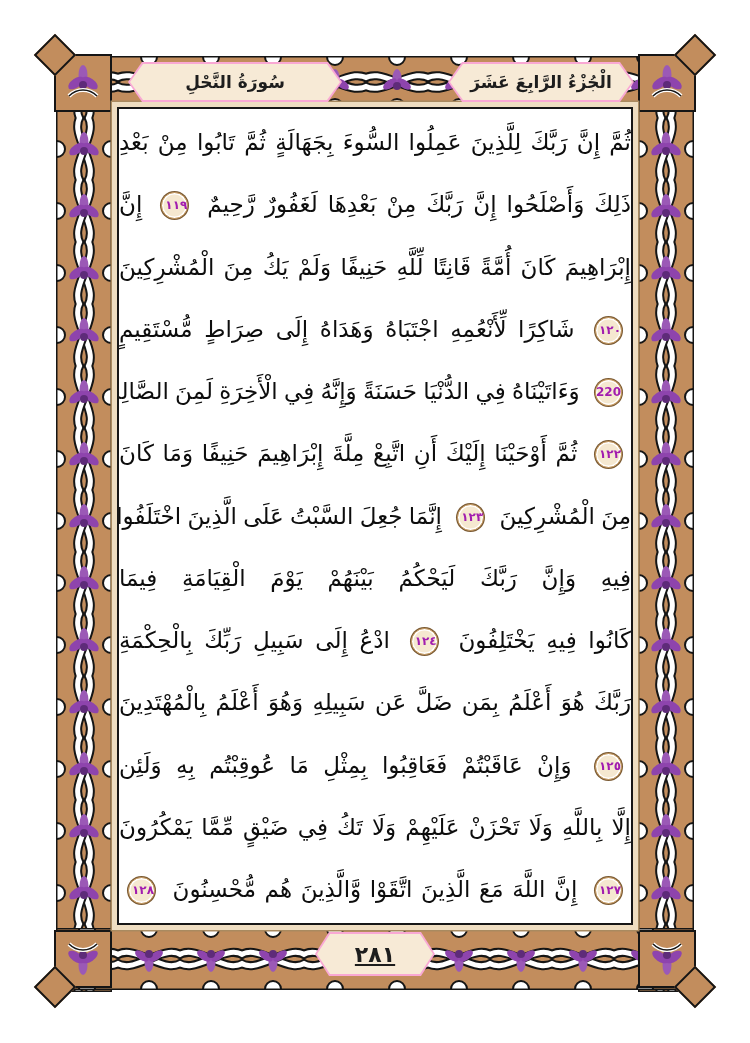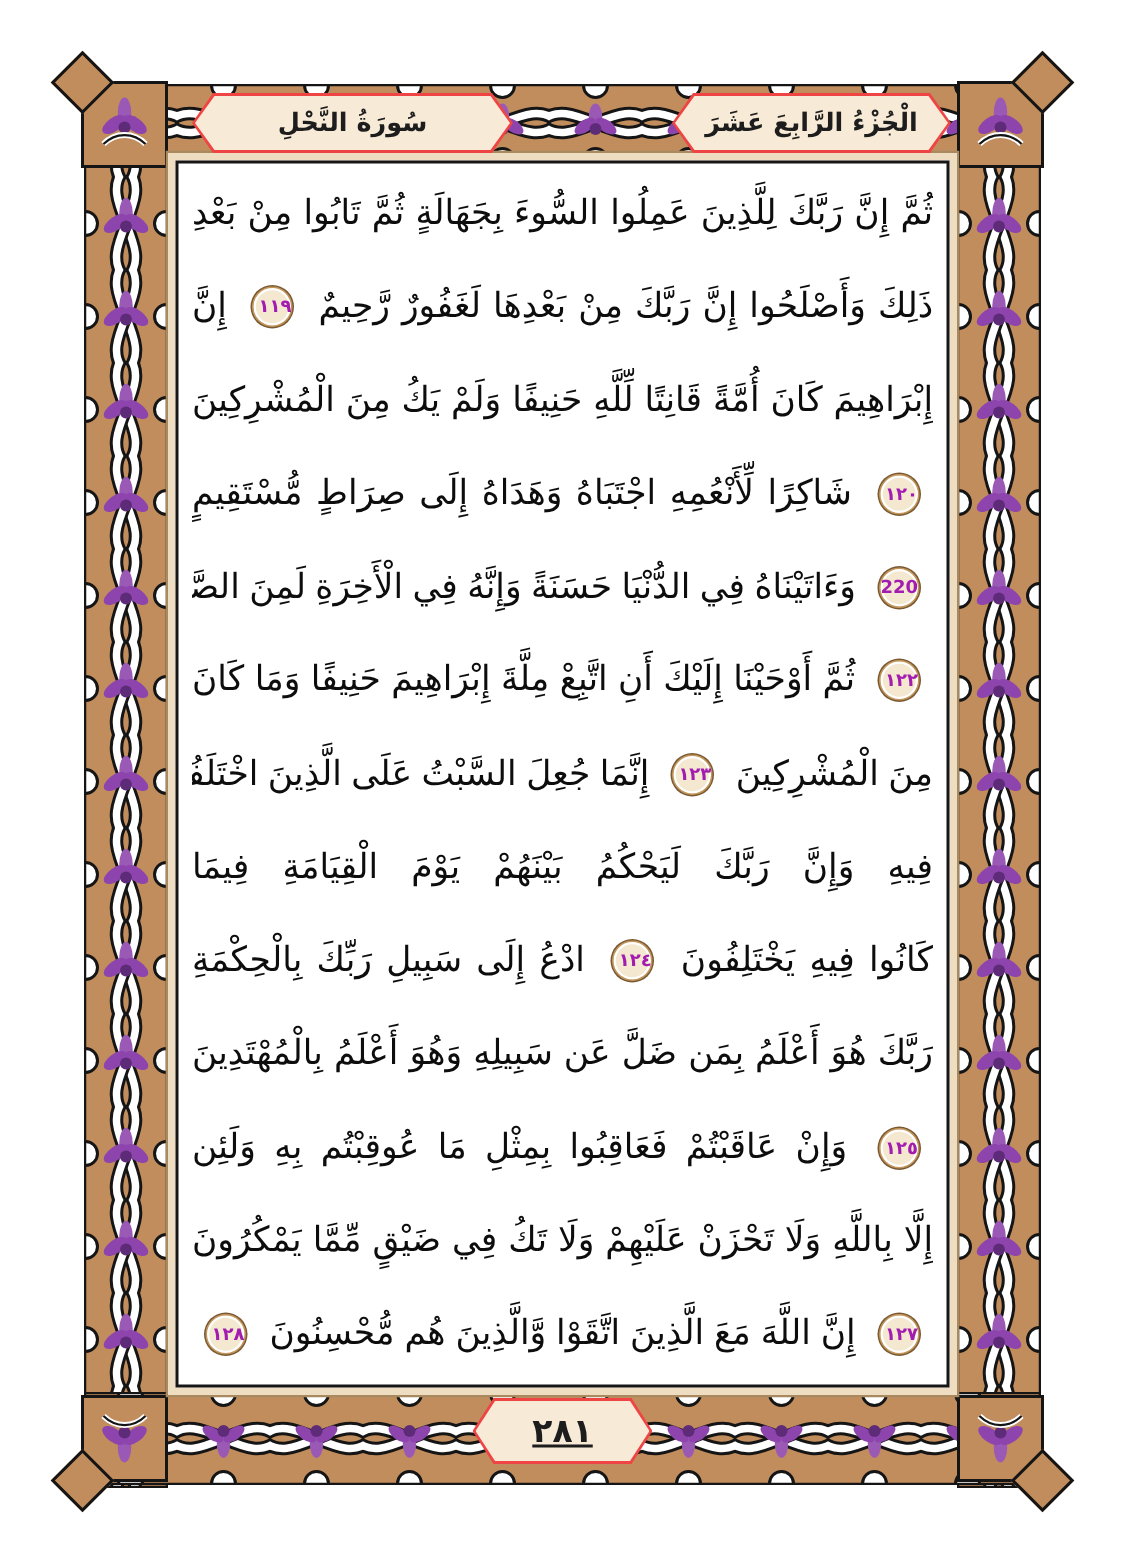--- a/index.html
+++ b/index.html
@@ -22,37 +22,37 @@
           border:2.5px solid #151515;box-sizing:border-box;z-index:2;}
   .corner svg{display:block;margin:6px auto 0;}
   .corner::after{content:"";position:absolute;width:26px;height:26px;background:#c28d5d;
           border:2.5px solid #151515;transform:rotate(45deg);}
   .corner-tl{left:54px;top:54px;}  .corner-tl::after{left:-16px;top:-16px;}
   .corner-tr{left:638px;top:54px;} .corner-tr::after{right:-16px;top:-16px;}
   .corner-bl{left:54px;top:930px;} .corner-bl::after{left:-16px;bottom:-16px;}
   .corner-br{left:638px;top:930px;}.corner-br::after{right:-16px;bottom:-16px;}
 
   
-  .cartouche{position:absolute;z-index:3;background:#ef4444;
+  .cartouche{position:absolute;z-index:3;background:#f9a8d4;
      clip-path:polygon(14px 0,calc(100% - 14px) 0,100% 50%,calc(100% - 14px) 100%,14px 100%,0 50%);}
   .cartouche-inner{position:absolute;inset:2px;background:#f7ead6;
      clip-path:polygon(13px 0,calc(100% - 13px) 0,100% 50%,calc(100% - 13px) 100%,13px 100%,0 50%);
      display:flex;align-items:center;justify-content:center;}
   .cartouche-text{font-size:17px;font-weight:bold;color:#1d1d1d;white-space:nowrap;}
   .cart-juz  {left:448px;top:62px;width:186px;height:40px;}
   .cart-surah{left:128px;top:62px;width:214px;height:40px;}
   .cart-page {left:315px;top:932px;width:120px;height:44px;}
   .cart-page .cartouche-text{font-size:22px;letter-spacing:2px;text-decoration:underline;}
 
   
   .textbox{
     position:absolute;left:117px;top:107px;width:516px;height:818px;z-index:2;
     background:#ffffff;border:2.5px solid #161616;box-sizing:border-box;
     box-shadow:0 0 0 5px #eeddc1, 0 0 0 6.5px #a98a60;
-    padding:7px 9px;
+    padding:7px 0;
   }
   .qlines{height:100%;display:flex;flex-direction:column;justify-content:space-between;}
   .qline{
     direction:rtl;text-align:justify;text-align-last:justify;
     font-size:23px;line-height:52px;height:53px;color:#0d0d0d;
     word-spacing:-1px;overflow:hidden;white-space:nowrap;
   }
   .ayah-marker{
     display:inline-block;min-width:25px;height:25px;line-height:24px;
     border-radius:50%;background:#f5e8d0;color:#a21caf;

